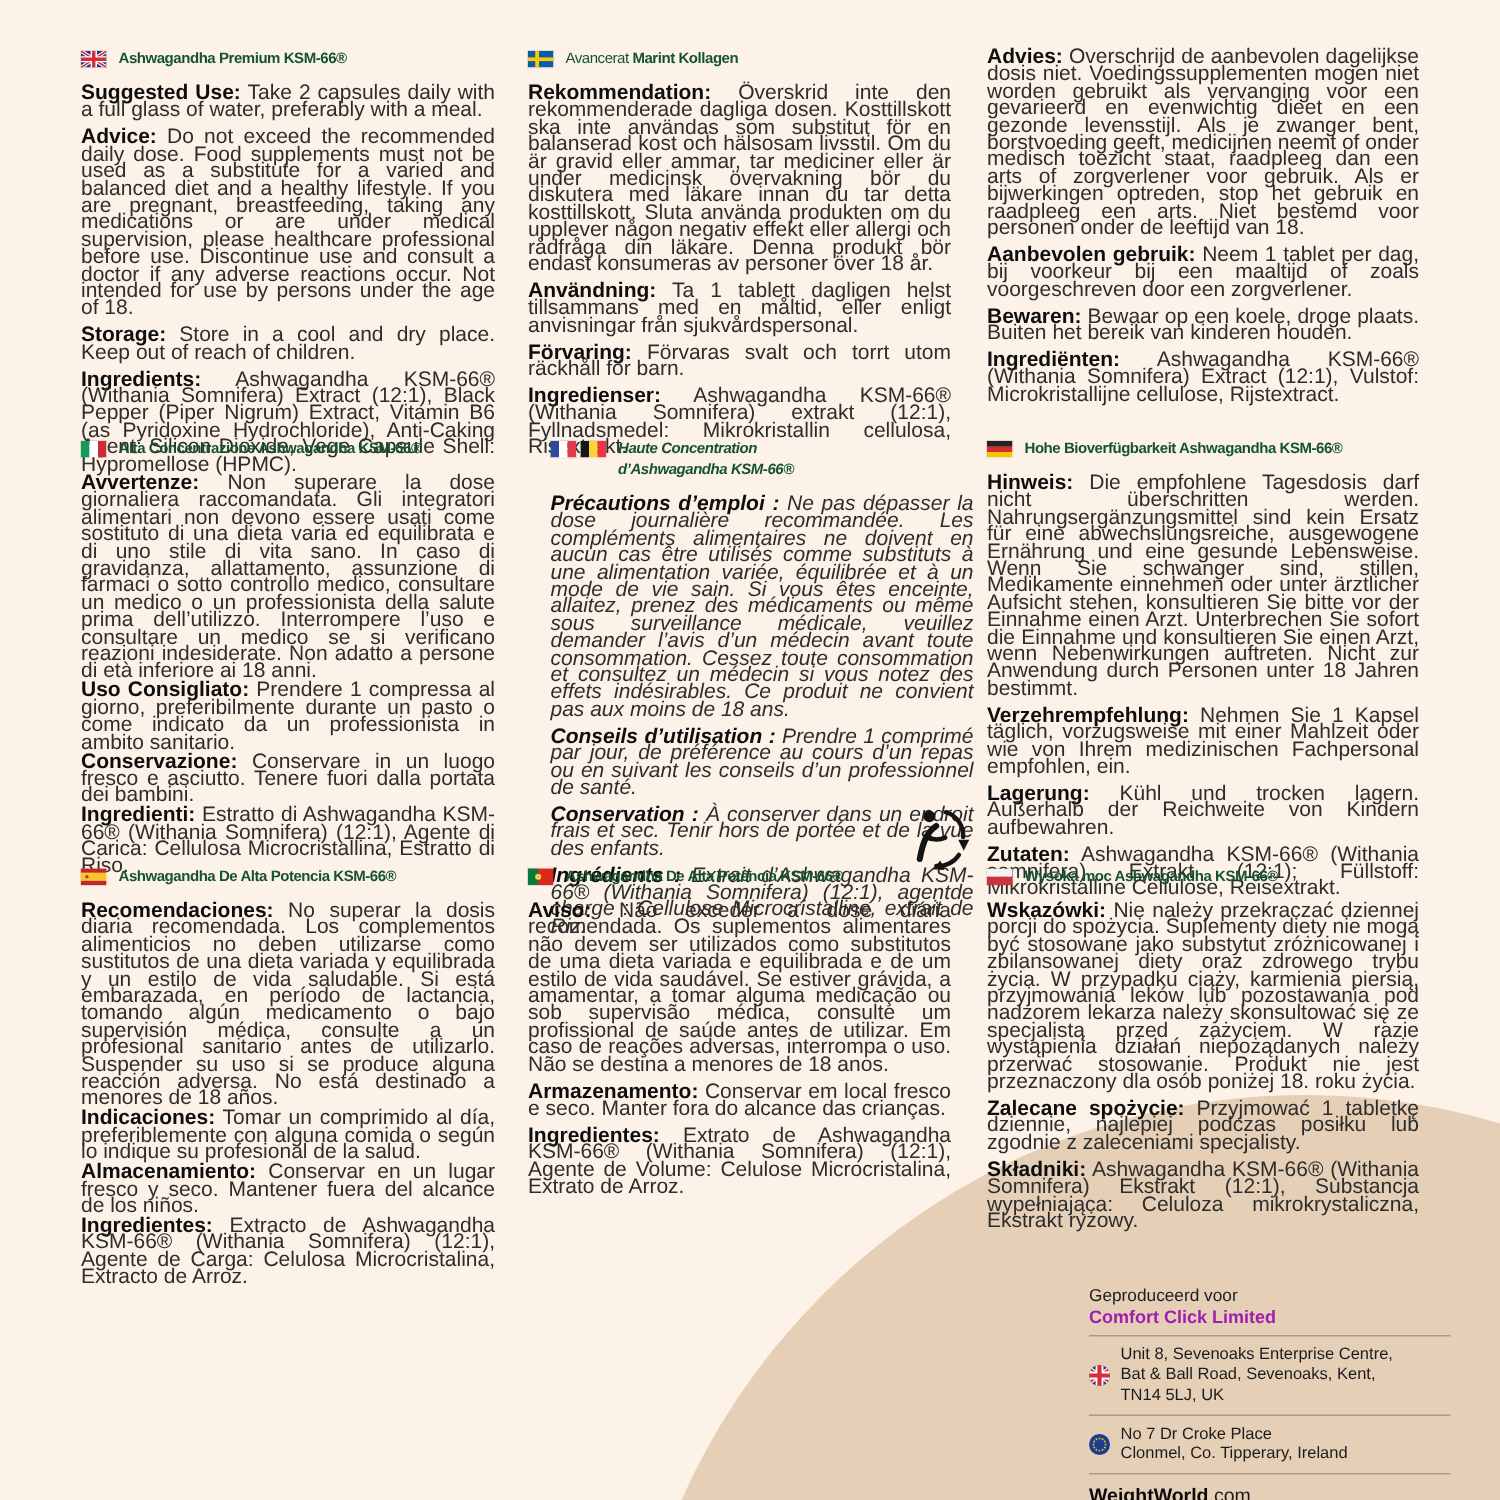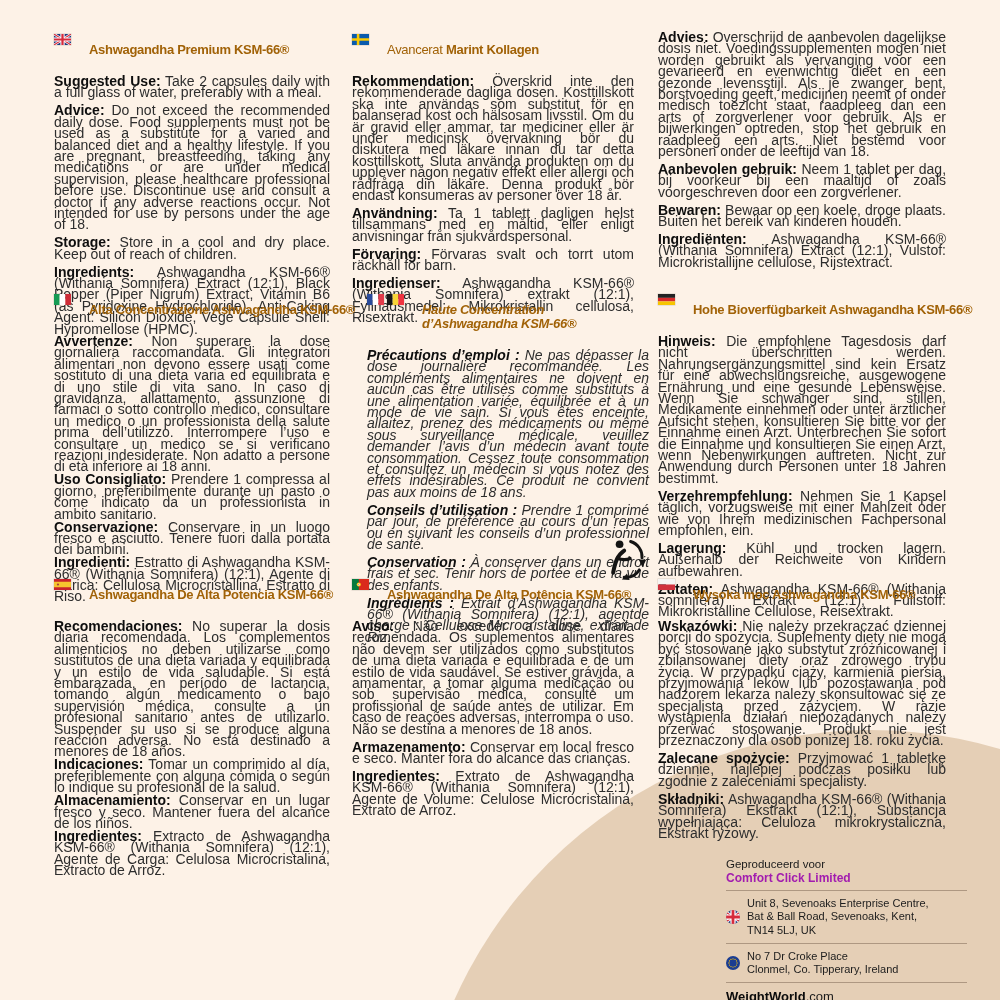--- a/index.html
+++ b/index.html
@@ -12,21 +12,21 @@
     position:absolute;left:415px;top:730px;width:910px;height:910px;
     border-radius:50%;background:#e5cfb6;
   }
   .grid{position:absolute;inset:0;}
   .label-section{position:absolute;}
   .sec-header{display:flex;align-items:flex-start;gap:7px;margin:0 0 8px 0;}
   .flags{display:flex;gap:3px;flex:none;margin-top:2px;}
   .flag{display:block;width:17px;height:11px;box-shadow:0 0 0 .5px rgba(0,0,0,.15);}
   .flag svg{display:block;width:100%;height:100%;}
   .sec-title{
-    margin:11px;font-size:13px;line-height:14px;font-weight:700;color:#a16207;
+    margin:1px;font-size:10px;line-height:14px;font-weight:700;color:#14532d;
     letter-spacing:-0.3px;white-space:pre;
   }
   .sec-title .t-light{font-weight:400;}
   .para{
     margin:0 0 6.5px 0;font-size:14px;line-height:11.4px;color:#2d2d2d;
     text-align:justify;
   }
   .label-section.tight .para{margin-bottom:1.5px;}
   .para strong{color:#0e0e0e;font-weight:700;}
   .triman{position:absolute;left:604px;top:536px;width:44px;height:44px;}

